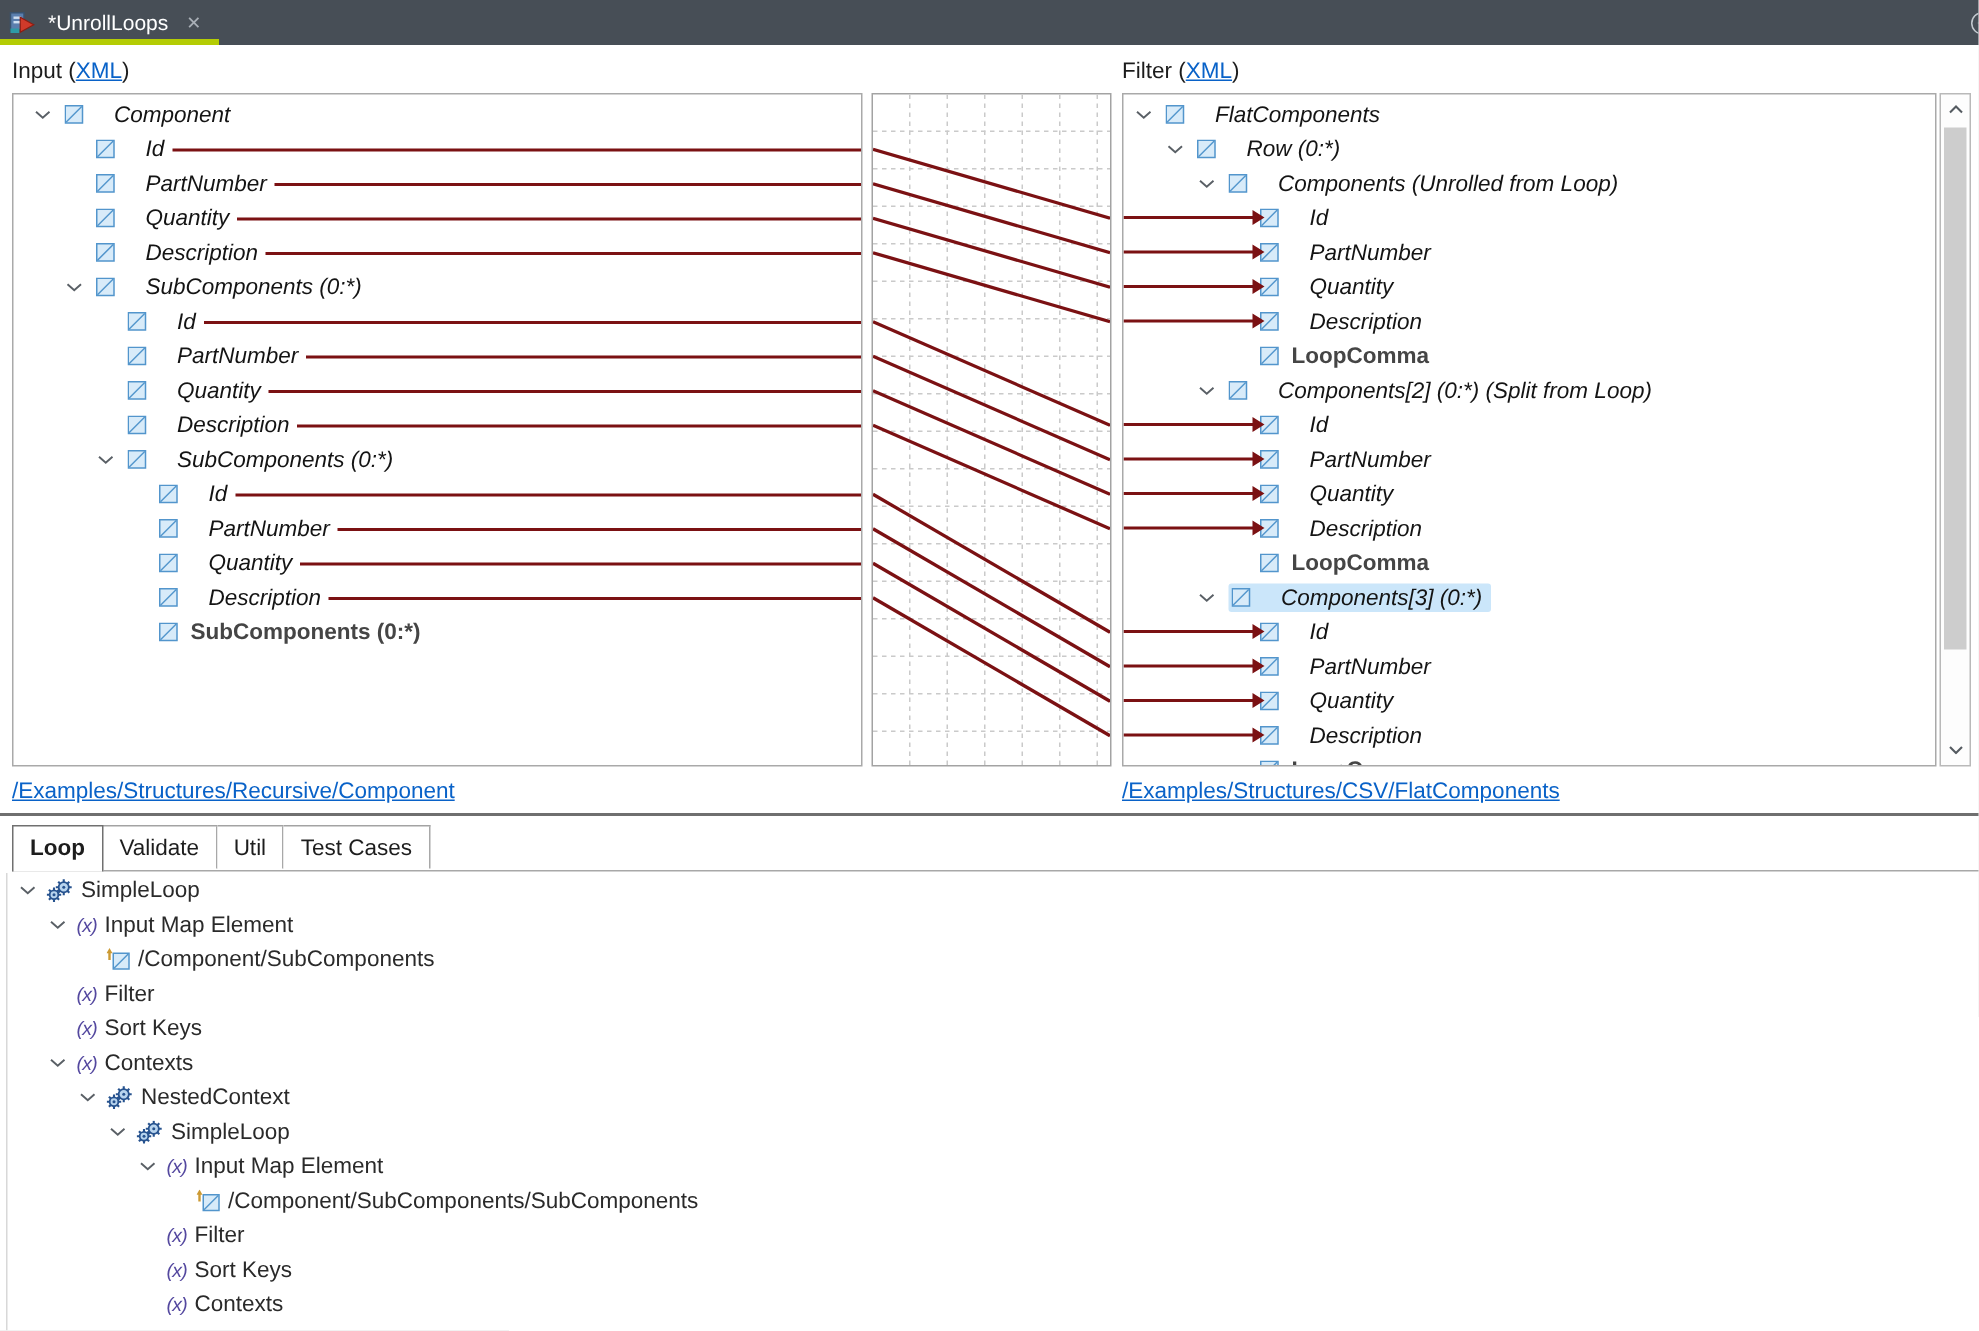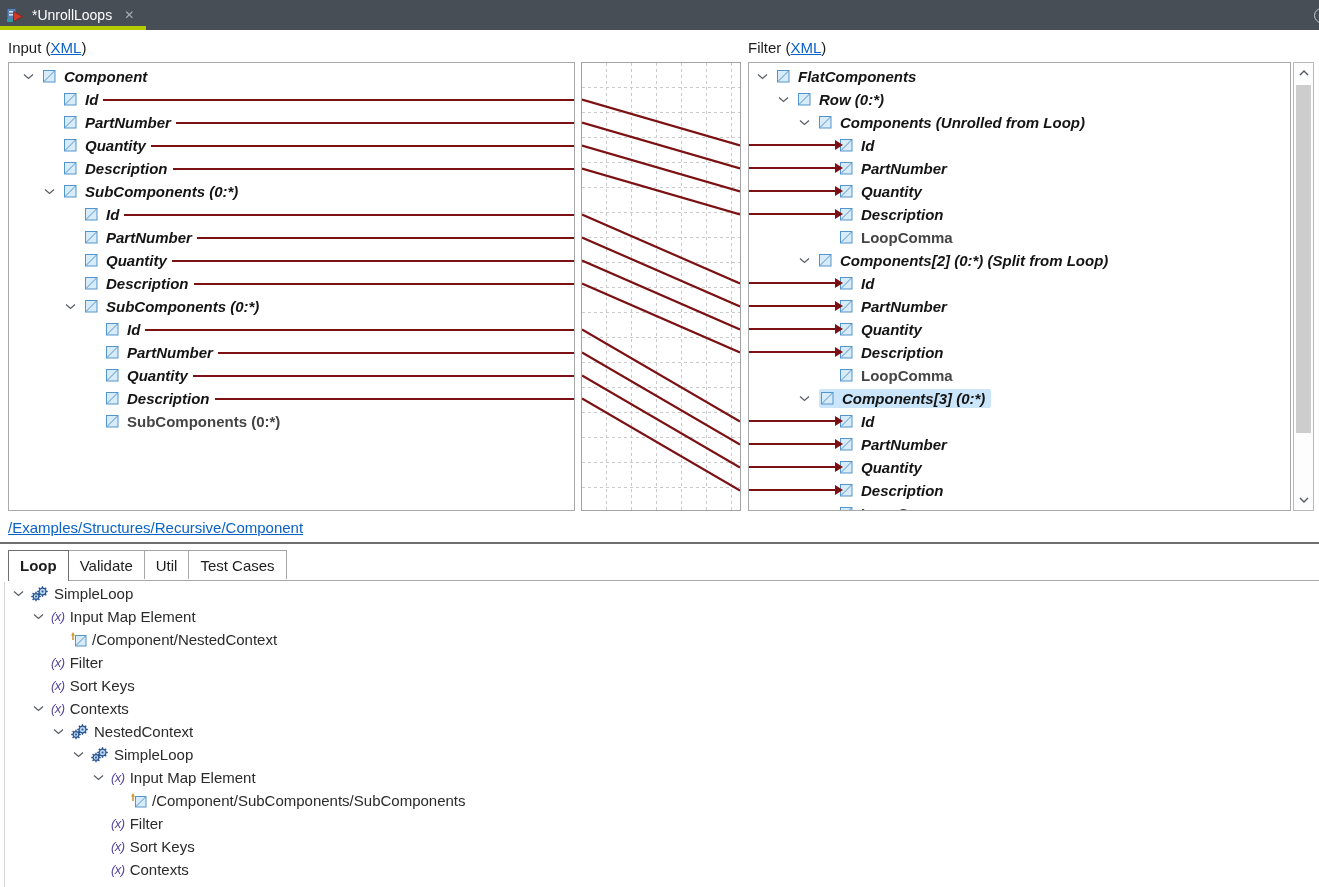--- a/index.html
+++ b/index.html
@@ -25,21 +25,21 @@
   .canvas{position:absolute;top:62px;left:581px;width:160px;height:449px;border:1px solid #a3a3a3;box-sizing:border-box;background:#fff;}
   .scrollbar{position:absolute;top:62px;left:1293px;width:21px;height:449px;border:1px solid #b9b9b9;box-sizing:border-box;background:#fdfdfd;}
   .sb-btn{position:absolute;left:0;width:19px;height:20px;display:flex;align-items:center;justify-content:center;cursor:pointer;}
   .sb-up{top:0;} .sb-down{bottom:0;}
   .sb-thumb{position:absolute;left:2px;width:15px;top:22px;height:348px;background:#cdcdcd;cursor:pointer;}
 
   
   .trow{height:23px;display:flex;align-items:center;font-size:15px;color:#141414;position:relative;box-sizing:border-box;white-space:nowrap;}
   .chevbox{width:20px;flex:0 0 20px;display:flex;align-items:center;}
   .nicon{flex:0 0 15px;margin-right:6px;display:flex;align-items:center;}
-  .em{font-weight:bold;font-style:italic;}
+  .em{font-weight:normal;font-style:italic;margin-left:12px;}
   .plain{color:#454545;font-weight:bold;}
   .mapline{flex:1 1 auto;height:2px;background:var(--line);margin-left:5px;}
   .arrow{position:absolute;top:10px;left:0;height:2px;background:var(--line);}
   .arrow::after{content:"";position:absolute;right:-7px;top:-4px;width:0;height:0;border-left:8px solid var(--line);border-top:5px solid transparent;border-bottom:5px solid transparent;}
   .selwrap{display:flex;align-items:center;background:#cbe6fa;border-radius:2px;padding:1px 6px 1px 2px;}
 
   
   .divider{position:absolute;top:542px;left:0;width:100%;height:2px;background:#6f6f6f;}
   .tabs{position:absolute;top:549px;left:8px;right:0;height:31px;display:flex;align-items:center;border-bottom:1px solid #a8a8a8;}
   .tab{height:29px;line-height:29px;padding:0 11px;font-size:15px;color:#1d1d1d;border-top:1px solid #a3a3a3;border-right:1px solid #a8a8a8;cursor:pointer;box-sizing:border-box;background:#fff;}
@@ -549,20 +549,21 @@
     </div>
     <div class="sb-thumb"></div>
     <div class="sb-btn sb-down">
       <svg width="10" height="6" viewBox="0 0 10 6">
           <polyline points="1,1 5,5 9,1" fill="none" stroke="#555b61" stroke-width="1.4"></polyline>
         </svg>
     </div>
   </div>
 
   <a class="res-link" style="left:8px;">/Examples/Structures/Recursive/Component</a>
+  <a class="res-link" style="left:748px;">/Examples/Structures/CSV/FlatComponents</a>
 
   <div class="divider"></div>
 
   <div class="tabs" id="tabs">
       <div class="tab active">Loop</div>
       <div class="tab">Validate</div>
       <div class="tab">Util</div>
       <div class="tab">Test Cases</div>
     </div>
   <div class="bottom-tree" id="bottom-tree">
@@ -610,21 +611,21 @@
       <div class="trow" style="padding-left: 48px; color: rgb(42, 42, 42);">
         <span class="chevbox" style="flex-basis:18px;width:18px;"></span>
         <span class="gicon">
           <svg width="16" height="15" viewBox="0 0 16 15">
             <rect x="4.5" y="3.5" width="10.5" height="10.5" fill="#d8ebf9" stroke="#5295cc"></rect>
             <line x1="5" y1="13.5" x2="14.5" y2="4" stroke="#5295cc"></line>
             <line x1="2" y1="8" x2="2" y2="3" stroke="#cc9a33" stroke-width="1.6"></line>
             <polygon points="0,3.5 2,0 4,3.5" fill="#cc9a33"></polygon>
           </svg>
         </span>
-        <span class="lbl">/Component/NestedContext</span>
+        <span class="lbl">/Component/SubComponents</span>
       </div>
       <div class="trow" style="padding-left: 28px; color: rgb(42, 42, 42);">
         <span class="chevbox" style="flex-basis:18px;width:18px;"></span>
         <span class="fx">(x)</span>
         <span class="lbl">Filter</span>
       </div>
       <div class="trow" style="padding-left: 28px; color: rgb(42, 42, 42);">
         <span class="chevbox" style="flex-basis:18px;width:18px;"></span>
         <span class="fx">(x)</span>
         <span class="lbl">Sort Keys</span>

